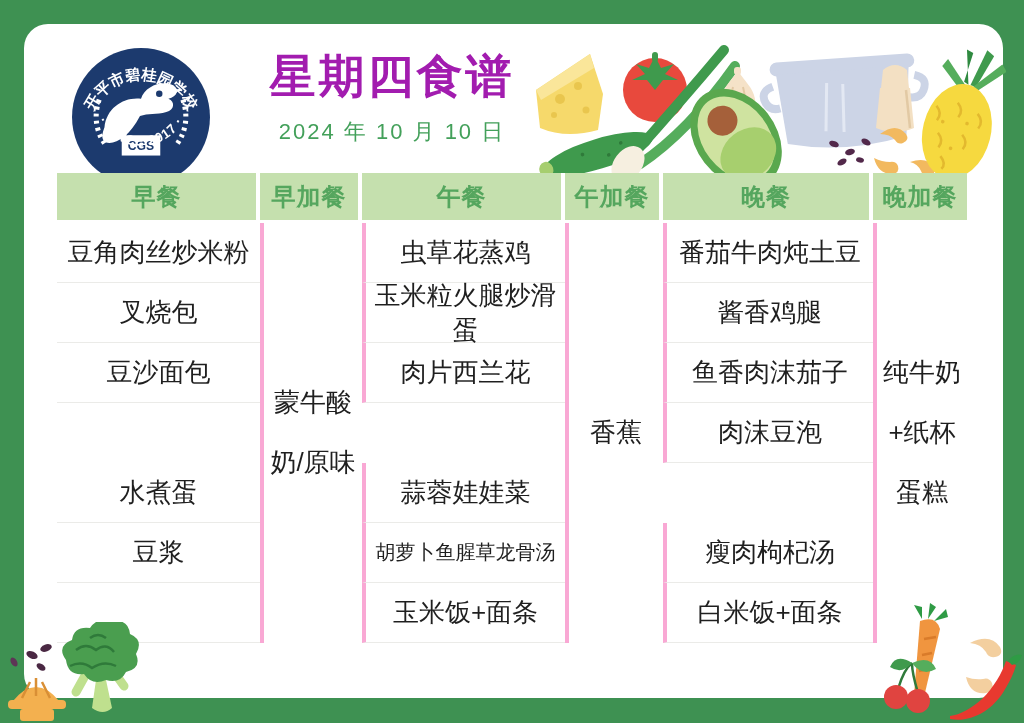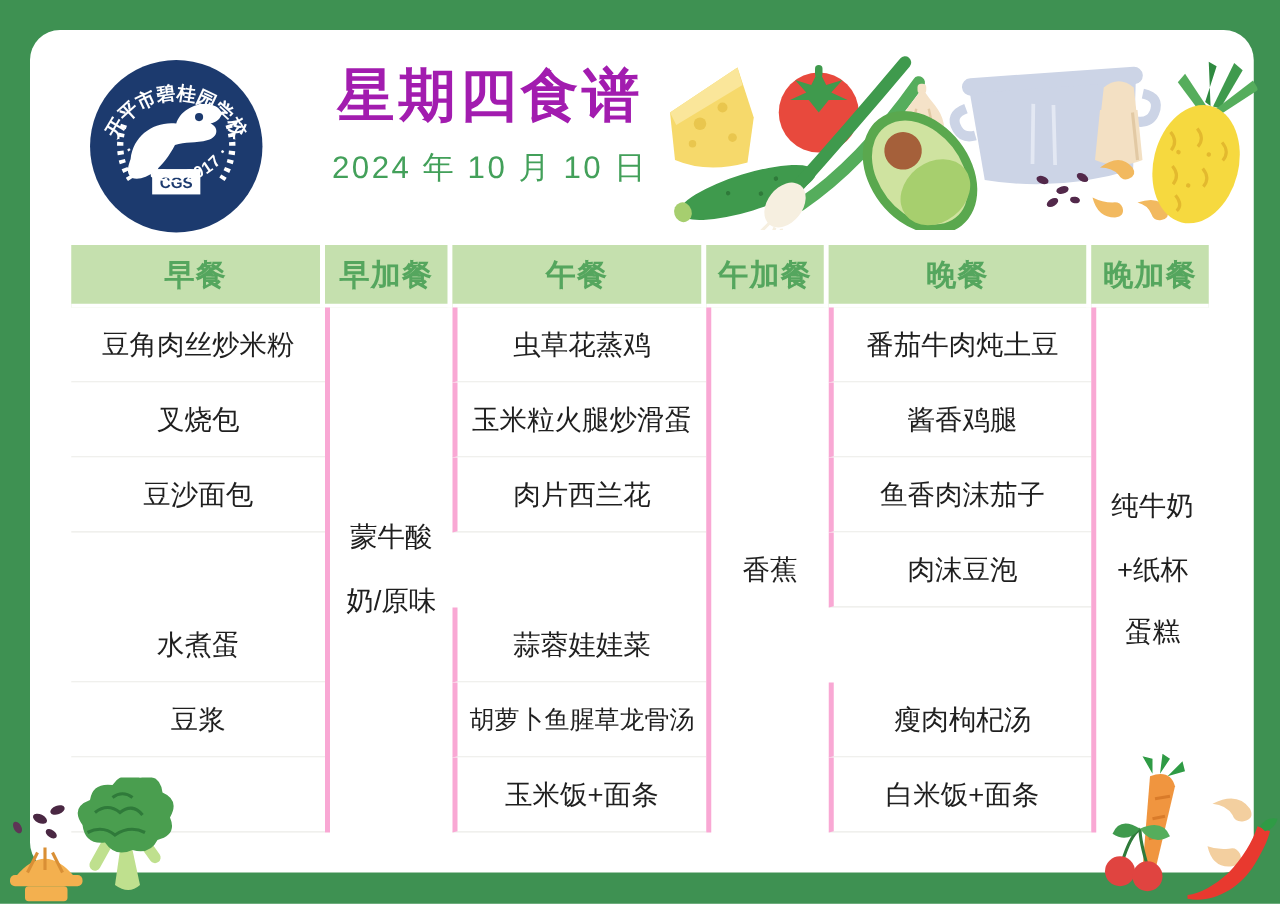--- a/index.html
+++ b/index.html
@@ -9,38 +9,38 @@
     font-family:"Liberation Sans","DejaVu Sans",sans-serif;
   }
   .card{
     position:absolute;left:24px;top:24px;width:979px;height:674px;
     background:#ffffff;border-radius:24px;
   }
   
   .logo{position:absolute;left:46px;top:22px;width:142px;height:142px;}
   .title-block{position:absolute;left:206px;top:26px;width:324px;text-align:center;}
   .title{font-size:46px;font-weight:bold;color:#a21caf;letter-spacing:3px;line-height:1.15;}
-  .date{margin-top:14px;font-size:25px;color:#43a05a;letter-spacing:2px;}
+  .date{margin-top:14px;font-size:22px;color:#43a05a;letter-spacing:2px;}
   .deco-top{position:absolute;left:504px;top:18px;}
   
   .menu-table{
-    position:absolute;left:33px;top:172px;width:910px;
+    position:absolute;left:33px;top:149px;width:910px;
     display:grid;
     grid-template-columns:203px 102px 203px 98px 210px 94px;
     grid-template-rows:50px repeat(7,60px);
   }
   .th{
     background:#c5e0ae;color:#55a65e;font-weight:bold;font-size:24px;
     display:flex;align-items:center;justify-content:center;
     border-right:4px solid #ffffff;border-bottom:3px solid #ffffff;
     letter-spacing:1px;
   }
   .th.last{border-right:none;}
   .td{
-    background:#ffffff;color:#1f1f1f;font-size:22px;
+    background:#ffffff;color:#1f1f1f;font-size:26px;
     display:flex;align-items:center;justify-content:center;
     text-align:center;
   }
   .td.rl{border-bottom:1px solid #ebebe8;}
   .td.bl{border-left:4px solid #f9a8d4;}
   .td.small{font-size:20px;}
   .td.merged{white-space:pre-line;line-height:2.3;}
   
   .deco-bl{position:absolute;left:0px;top:622px;}
   .deco-br{position:absolute;left:878px;top:603px;}

